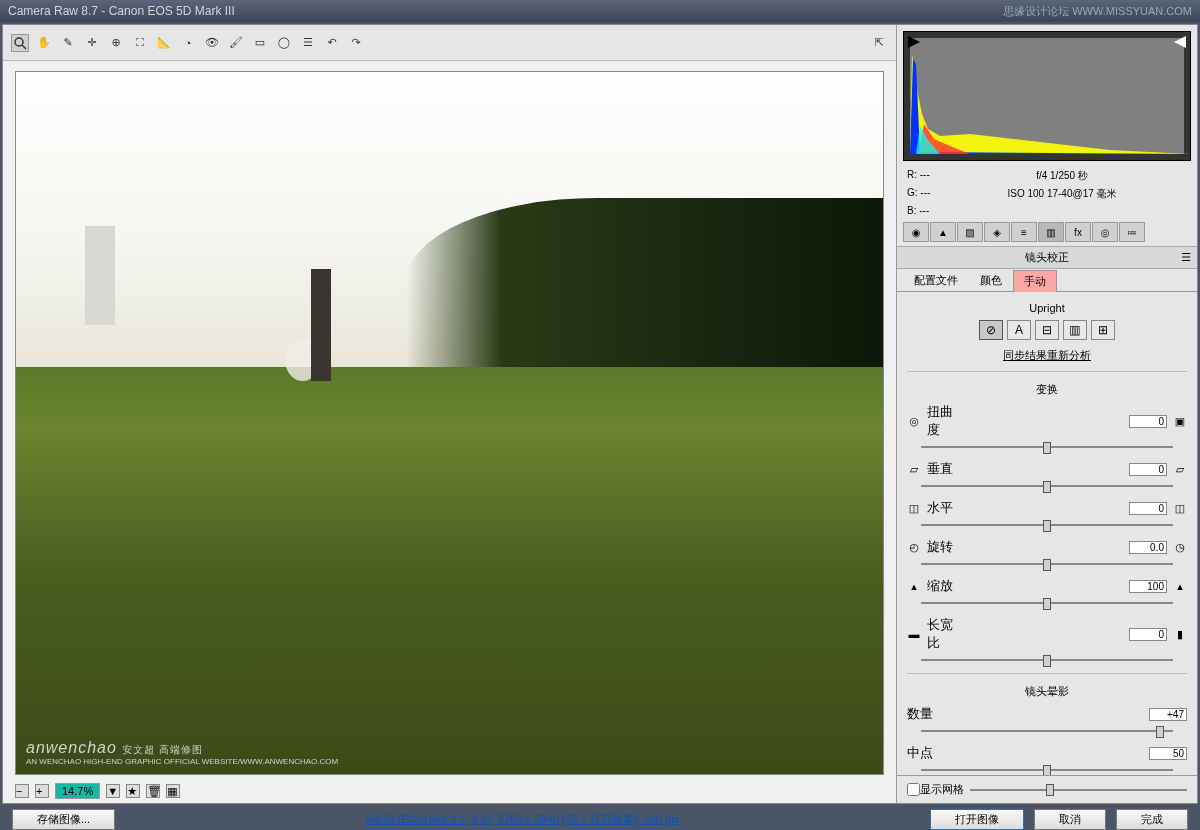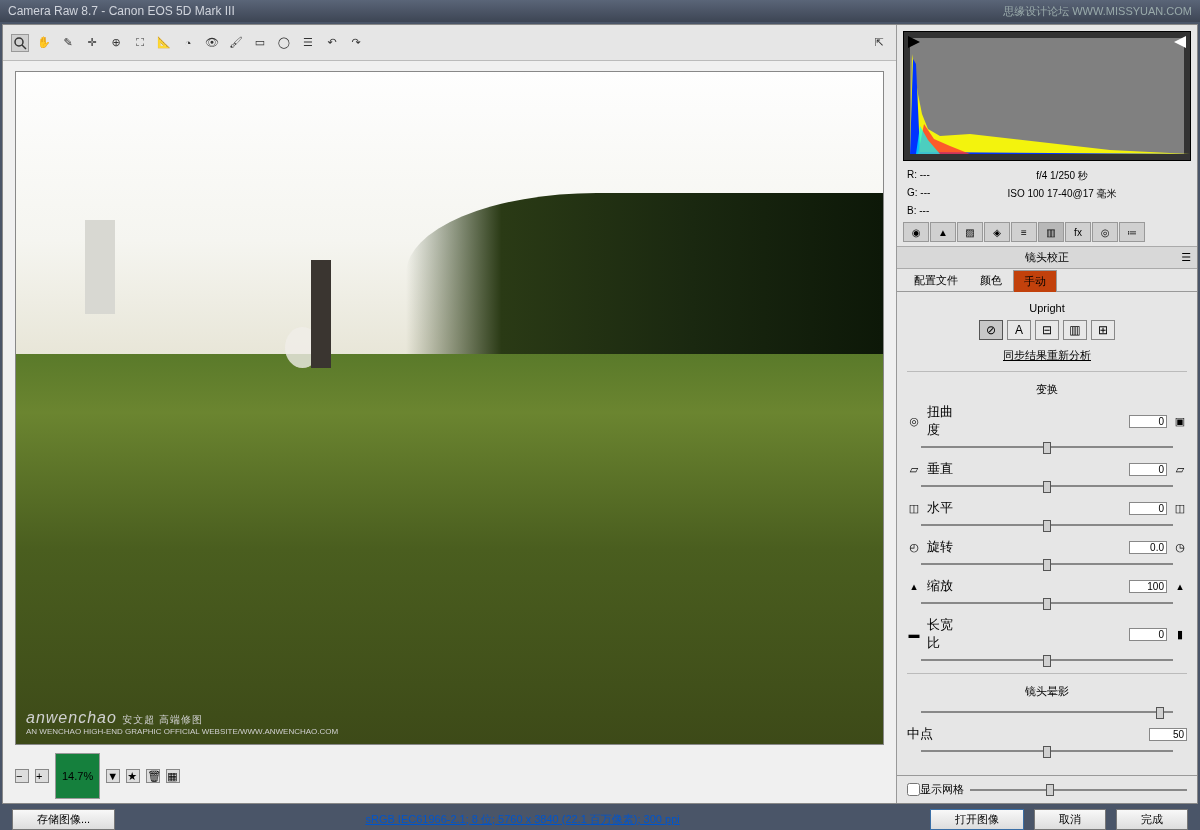--- a/index.html
+++ b/index.html
@@ -16,40 +16,40 @@
 .preview-img { width: 100%; height: 100%; position: relative; }
 .sky { position: absolute; top: 0; left: 0; right: 0; height: 42%; background: linear-gradient(180deg,#fefefe 0%,#f5f5f0 60%,#e8e6d8 100%); }
 .grass { position: absolute; bottom: 0; left: 0; right: 0; height: 58%; background: linear-gradient(180deg,#5a7a2a 0%,#6b8530 15%,#4a5e1f 50%,#3d4a18 100%); }
 .trees { position: absolute; top: 18%; right: 0; width: 55%; height: 30%; background: linear-gradient(90deg,transparent 0%,#2a3a15 20%,#1a2810 60%,#0d1808 100%); border-radius: 40% 0 0 0; }
 .bldg { position: absolute; top: 22%; left: 8%; width: 30px; height: 14%; background: #d8d8d2; }
 .couple { position: absolute; top: 28%; left: 34%; width: 20px; height: 16%; background: #3a3530; }
 .dress { position: absolute; top: 38%; left: 31%; width: 35px; height: 6%; background: rgba(240,238,232,0.8); border-radius: 50%; }
 .watermark { position: absolute; bottom: 8px; left: 10px; color: #d0d0d0; font-style: italic; font-size: 16px; letter-spacing: 1px; }
 .watermark .sub { font-size: 8px; font-style: normal; display: block; letter-spacing: 0; }
 .status-row { display: flex; align-items: center; padding: 4px 12px; gap: 6px; font-size: 11px; }
-.status-row .zoom-box { border: 1px solid #999; background: #15803d; padding: 16px 6px; }
+.status-row .zoom-box { border: 1px solid #999; background: #14b8a6; padding: 1px 6px; }
 .status-row .fname { flex: 1; text-align: center; }
 .sq-btn { width: 14px; height: 14px; border: 1px solid #888; background: #ddd; cursor: pointer; }
 .right-pane { width: 300px; background: #e6e6e6; display: flex; flex-direction: column; }
 .histo { height: 130px; background: #333; margin: 6px; border: 1px solid #000; position: relative; overflow: hidden; }
 .histo-bg { position: absolute; inset: 6px; background: #808080; }
 .histo-curve { position: absolute; bottom: 6px; left: 6px; right: 6px; height: 100px; }
 .tri { position: absolute; top: 4px; width: 12px; height: 12px; }
 .tri.left { left: 4px; background: #000; clip-path: polygon(0 0,100% 50%,0 100%); }
 .tri.right { right: 4px; background: #fff; clip-path: polygon(100% 0,0 50%,100% 100%); }
 .info-row { display: flex; padding: 2px 10px; font-size: 10px; }
 .info-row .lbl { width: 30px; }
 .info-row .val { flex: 1; text-align: center; }
 .panel-tabs { display: flex; gap: 1px; padding: 4px 6px; }
 .ptab { width: 26px; height: 20px; border: 1px solid #999; background: #d0d0d0; display: flex; align-items: center; justify-content: center; font-size: 10px; cursor: pointer; }
 .panel-title { text-align: center; padding: 3px; background: #d8d8d8; border-top: 1px solid #aaa; border-bottom: 1px solid #aaa; font-size: 11px; position: relative; }
 .panel-title .menu-icon { position: absolute; right: 6px; top: 4px; }
 .sub-tabs { display: flex; border-bottom: 1px solid #999; padding: 0 6px; }
 .stab { padding: 3px 10px; font-size: 11px; cursor: pointer; border: 1px solid transparent; border-bottom: none; }
-.stab.active { background: #c2410c; border-color: #999; position: relative; top: 1px; }
+.stab.active { background: #fca5a5; border-color: #999; position: relative; top: 1px; }
 .panel-body { flex: 1; overflow-y: auto; padding: 6px 10px; font-size: 11px; }
 .section-hdr { text-align: center; padding: 4px 0 6px 0; font-size: 11px; }
 .upright-row { display: flex; justify-content: center; gap: 4px; margin-bottom: 8px; }
 .up-btn { width: 24px; height: 20px; border: 1px solid #888; background: #e8e8e8; display: flex; align-items: center; justify-content: center; cursor: pointer; font-size: 12px; }
 .up-btn.sel { background: #c8c8c8; border-color: #555; }
 .link-row { display: flex; justify-content: center; margin-bottom: 8px; font-size: 11px; text-decoration: underline; }
 .link-row span { cursor: pointer; }
 .divider { border-top: 1px solid #bbb; margin: 4px 0 6px 0; }
 .slider-group { margin-bottom: 2px; }
 .slider-row { display: flex; align-items: center; gap: 6px; margin-bottom: 1px; }
@@ -269,20 +269,25 @@
             <div class="slider-track">
               <div class="bar"></div>
               <div class="thumb" style="left: 50%;"></div>
             </div>
           </div>
         </div>
       <div class="divider"></div>
       <div class="section-hdr">镜头晕影</div>
       <div id="vignette-container">
           <div class="slider-group">
+            <div class="slider-row">
+              <span class="slabel">数量</span>
+              <span style="flex: 1 1 0%;"></span>
+              <span class="sval">+47</span>
+            </div>
             <div class="slider-track">
               <div class="bar"></div>
               <div class="thumb" style="left: 95%;"></div>
             </div>
           </div>
           <div class="slider-group">
             <div class="slider-row">
               <span class="slabel">中点</span>
               <span style="flex: 1 1 0%;"></span>
               <span class="sval">50</span>

